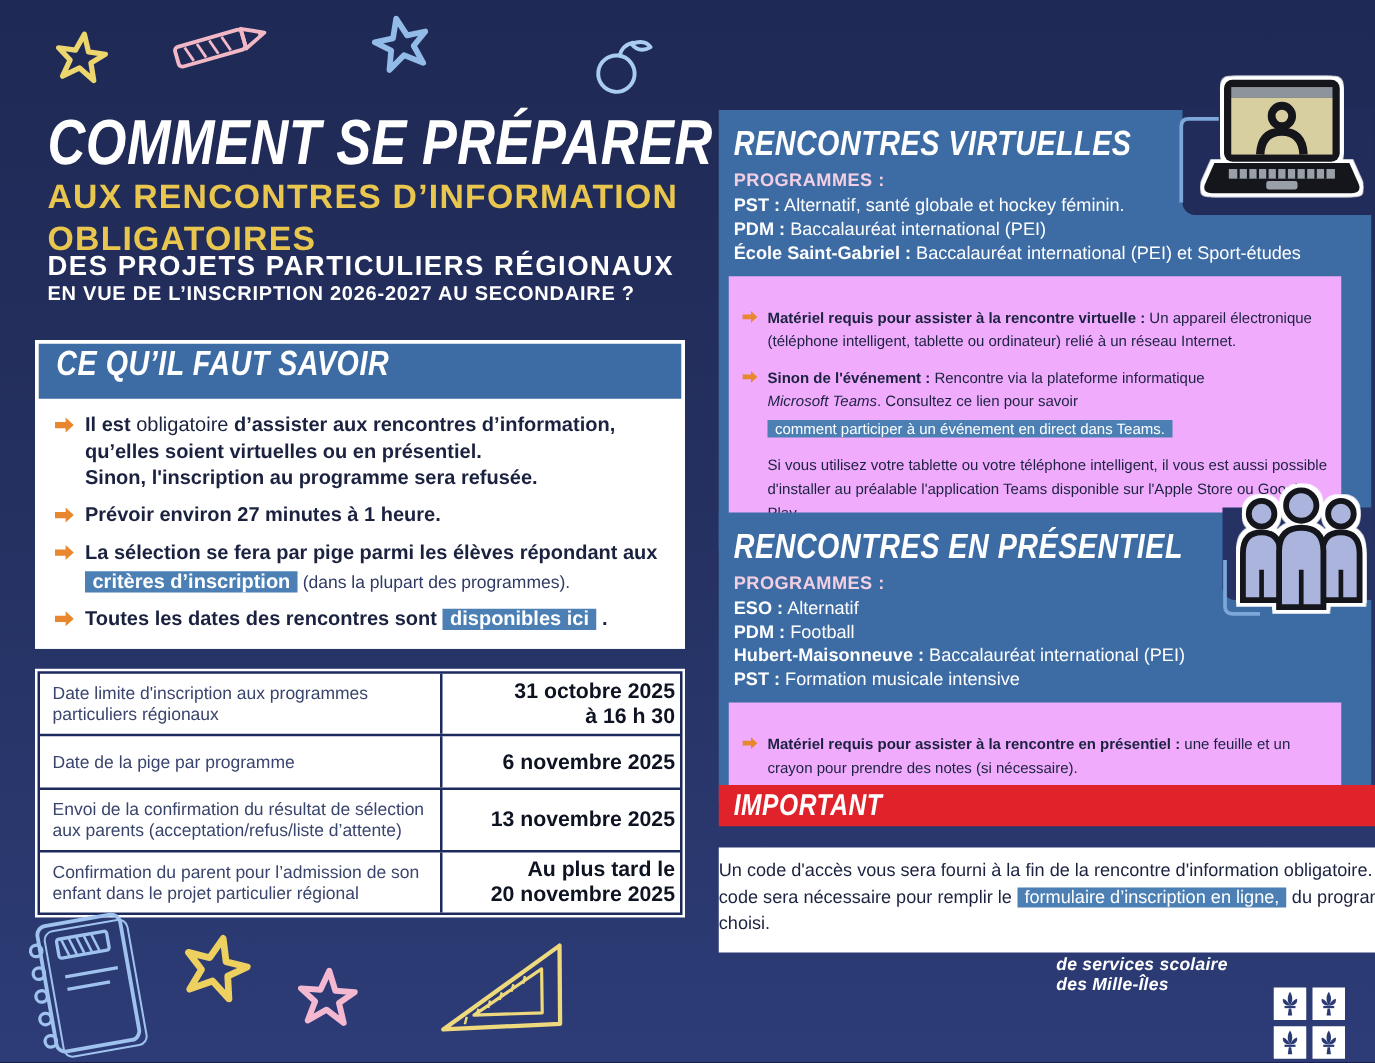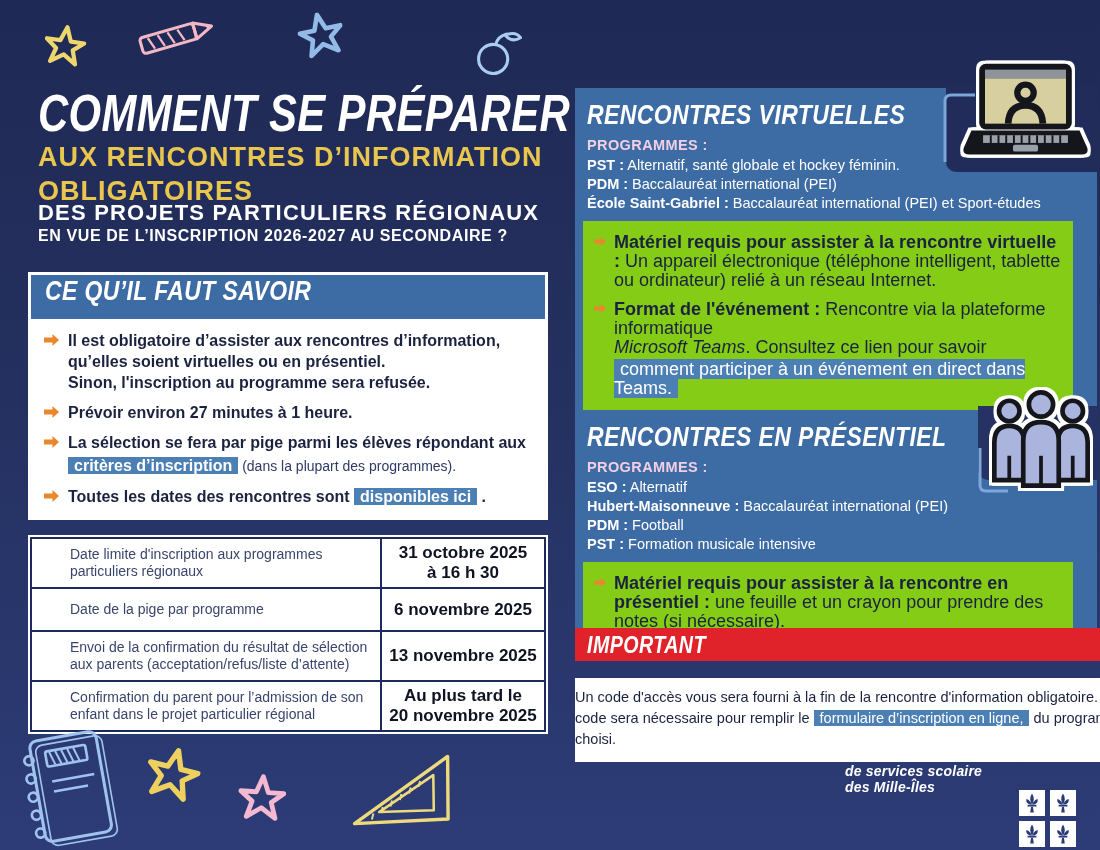--- a/index.html
+++ b/index.html
@@ -23,32 +23,32 @@
   .bullet{display:flex;align-items:flex-start;gap:8px;margin-bottom:9px;}
   .bullet:last-child{margin-bottom:2px;}
   .arr{flex:0 0 auto;margin-top:3px;}
   .hl{background:#4c80b4;color:#fff;padding:0 6px;}
   .lite{font-weight:normal;font-size:14px;color:#2f3a64;}
   
   .dates-table{left:28px;top:535px;width:520px;border:2px solid #fff;background:#1d2a5e;
                box-sizing:border-box;display:flex;flex-direction:column;gap:2px;padding:2px;}
   .trow{display:flex;background:#fff;}
   .tcell-l{width:322px;box-sizing:border-box;padding:7px 10px;font-size:14px;color:#3a456d;
-           line-height:17px;display:flex;align-items:center;border-right:2px solid #1d2a5e;margin-left:28px;}
-  .tcell-r{flex:1;display:flex;flex-direction:column;align-items:center;justify-content:center;
+           line-height:17px;display:flex;align-items:center;border-right:2px solid #1d2a5e;}
+  .tcell-r{flex:1;display:flex;flex-direction:column;align-items:flex-end;justify-content:center;
            font-weight:bold;font-size:17px;color:#0e1322;line-height:20px;text-align:center;padding:4px;}
   .r1{min-height:48px;} .r2{min-height:41px;} .r3{min-height:46px;} .r4{min-height:44px;}
   
   .vbox{left:575px;width:522px;background:#3d6ca5;box-sizing:border-box;padding:9px 0 8px 12px;}
   .vbox .hdr{font-size:28px;margin:2px 0 6px 0;}
   .prog-label{color:#f2cfe2;font-weight:bold;font-size:14.5px;letter-spacing:.4px;margin-bottom:3px;}
   .prog{color:#fff;font-size:14.5px;line-height:19px;}
   .prog .pl{font-weight:bold;}
-  .vpanel{background:#84cc16;margin:8px 24px 0 -4px;padding:12px 10px 10px 10px;color:#1b2240;
-          font-size:18px;line-height:19px;}
+  .vpanel{background:#f0abfc;margin:8px 24px 0 -4px;padding:24px 10px 10px 10px;color:#1b2240;
+          font-size:12px;line-height:19px;}
   .vpanel .bullet{gap:7px;margin-bottom:10px;}
   .vpanel .bullet:last-child{margin-bottom:0;}
   .vpanel b{font-weight:bold;}
   .it{font-style:italic;}
   .note{margin:10px 0 2px 21px;}
   
   .imp{left:575px;top:628px;width:588px;}
   .imp-bar{background:#e0222a;height:33px;display:flex;align-items:center;padding-left:12px;}
   .imp-bar .hdr{font-size:24px;}
   .imp-body{background:#fff;padding:9px 14px 12px 0;font-size:14.5px;line-height:21px;color:#1b2240;margin-top:17px;}
@@ -100,21 +100,21 @@
   <section class="abs savoir-box">
     <div class="savoir-header">
       <span class="hdr">CE QU’IL FAUT SAVOIR</span>
     </div>
     <div class="savoir-body">
       <div class="bullet">
         <svg class="arr" width="17" height="14" viewBox="0 0 17 14">
           <path d="M1 4.5 H9.5 V1 L16 7 L9.5 13 V9.5 H1 Z" fill="#e8872e"></path>
           </svg>
         <div>
-          <span>Il est </span><span style="font-weight:700">obligatoire</span><span> d’assister aux rencontres d’information,</span>
+          <span>Il est </span><span style="font-weight:400">obligatoire</span><span> d’assister aux rencontres d’information,</span>
           <div>qu’elles soient virtuelles ou en présentiel.</div>
           <div>Sinon, l'inscription au programme sera refusée.</div>
         </div>
       </div>
       <div class="bullet">
         <svg class="arr" width="17" height="14" viewBox="0 0 17 14">
           <path d="M1 4.5 H9.5 V1 L16 7 L9.5 13 V9.5 H1 Z" fill="#e8872e"></path>
           </svg>
         <div>Prévoir environ 27 minutes à 1 heure.</div>
       </div>
@@ -180,21 +180,21 @@
         <svg class="arr" width="14" height="11" viewBox="0 0 17 14">
           <path d="M1 4.5 H9.5 V1 L16 7 L9.5 13 V9.5 H1 Z" fill="#e8872e"></path>
           </svg>
         <div><b>Matériel requis pour assister à la rencontre virtuelle :</b><span> Un appareil électronique (téléphone intelligent, tablette ou ordinateur) relié à un réseau Internet.</span></div>
       </div>
       <div class="bullet">
         <svg class="arr" width="14" height="11" viewBox="0 0 17 14">
           <path d="M1 4.5 H9.5 V1 L16 7 L9.5 13 V9.5 H1 Z" fill="#e8872e"></path>
           </svg>
         <div>
-          <b>Format de l'événement :</b><span> Rencontre via la plateforme informatique</span>
+          <b>Sinon de l'événement :</b><span> Rencontre via la plateforme informatique</span>
           <div><span class="it">Microsoft Teams</span><span>. Consultez ce lien pour savoir</span></div>
           <div style="margin-top:3px;"><span class="hl">comment participer à un événement en direct dans Teams.</span></div>
         </div>
       </div>
       <div class="note">Si vous utilisez votre tablette ou votre téléphone intelligent, il vous est aussi possible d'installer au préalable l'application Teams disponible sur l'Apple Store ou Google Play.</div>
     </div>
   </section>
 
   <div class="abs patch-laptop"></div>
   <svg class="abs" style="left:941px;top:92px;" width="36" height="72" viewBox="0 0 36 72">
@@ -209,22 +209,22 @@
     <path d="M14 72 H126 L134 90 Q136 97 128 97 H12 Q4 97 6 90 Z" fill="#15161c"></path>
     <rect x="26" y="77" width="88" height="8" fill="#9aa0a8"></rect>
     <path d="M34 77 V85 M42 77 V85 M50 77 V85 M58 77 V85 M66 77 V85 M74 77 V85 M82 77 V85 M90 77 V85 M98 77 V85 M106 77 V85" stroke="#15161c" stroke-width="2"></path>
     <rect x="57" y="87" width="26" height="7" rx="2" fill="#9aa0a8"></rect>
   </svg>
 
   <section class="abs vbox" style="top:410px;">
     <div class="hdr">RENCONTRES EN PRÉSENTIEL</div>
     <div class="prog-label">PROGRAMMES :</div>
     <div class="prog"><span class="pl">ESO :</span><span> Alternatif</span></div>
+    <div class="prog"><span class="pl">PDM :</span><span> Football</span></div>
     <div class="prog"><span class="pl">Hubert-Maisonneuve :</span><span> Baccalauréat international (PEI)</span></div>
-    <div class="prog"><span class="pl">PDM :</span><span> Football</span></div>
     <div class="prog"><span class="pl">PST :</span><span> Formation musicale intensive</span></div>
     <div class="vpanel">
       <div class="bullet">
         <svg class="arr" width="14" height="11" viewBox="0 0 17 14">
           <path d="M1 4.5 H9.5 V1 L16 7 L9.5 13 V9.5 H1 Z" fill="#e8872e"></path>
           </svg>
         <div><b>Matériel requis pour assister à la rencontre en présentiel :</b><span> une feuille et un crayon pour prendre des notes (si nécessaire).</span></div>
       </div>
     </div>
   </section>

